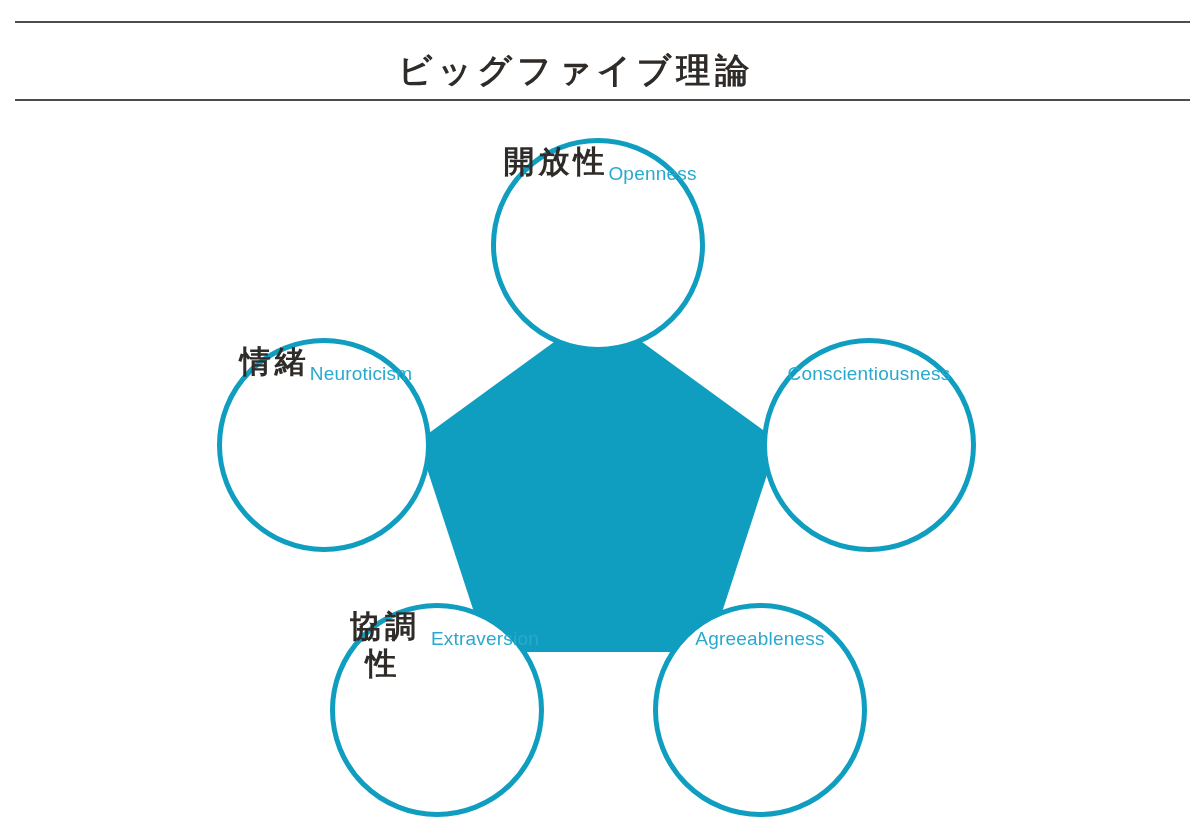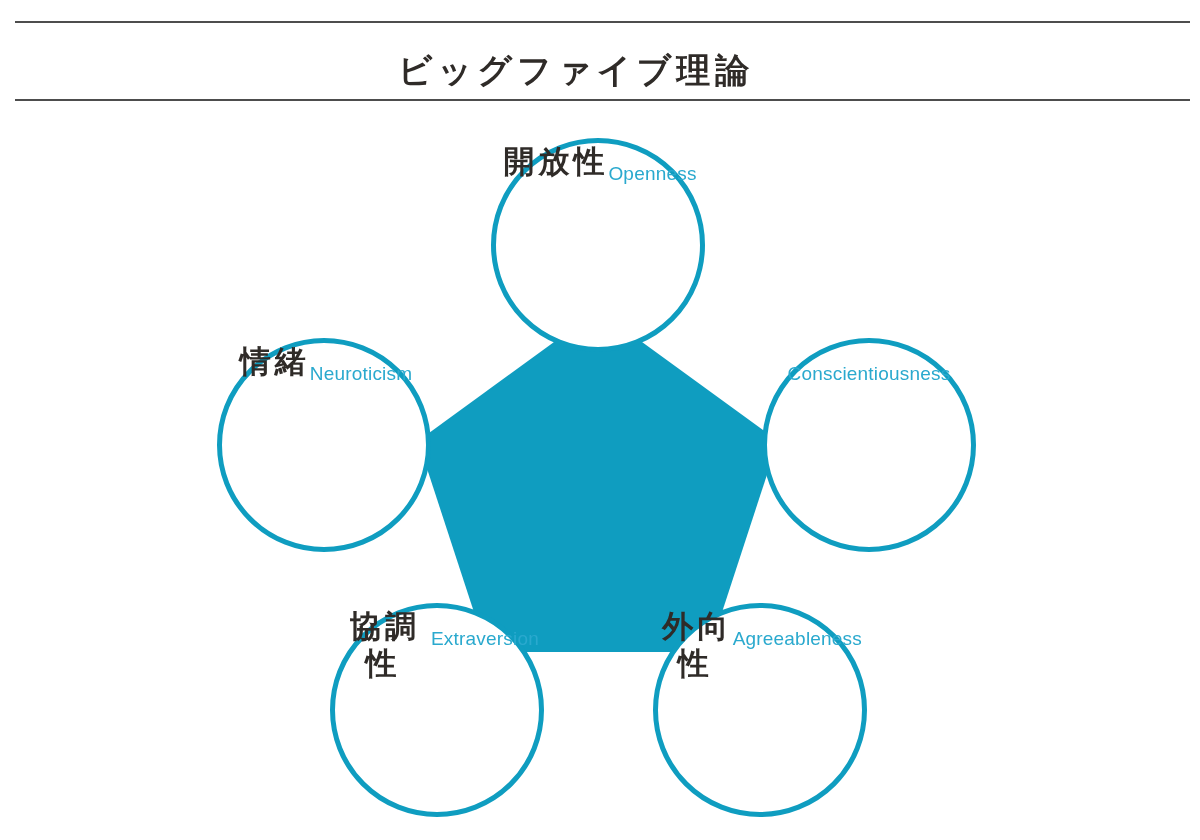--- a/index.html
+++ b/index.html
@@ -94,21 +94,20 @@
   <div class="trait-circle pos-top">
     <div class="jp">開放性</div>
     <div class="en">Openness</div>
   </div>
 
   <div class="trait-circle pos-right">
     <div class="en">Conscientiousness</div>
   </div>
 
   <div class="trait-circle pos-bottom-right">
-    <div class="jp">外向性</div>
     <div class="en">Agreeableness</div>
   </div>
 
   <div class="trait-circle pos-bottom-left">
     <div class="jp">協調性</div>
     <div class="en">Extraversion</div>
   </div>
 
   <div class="trait-circle pos-left">
     <div class="jp">

